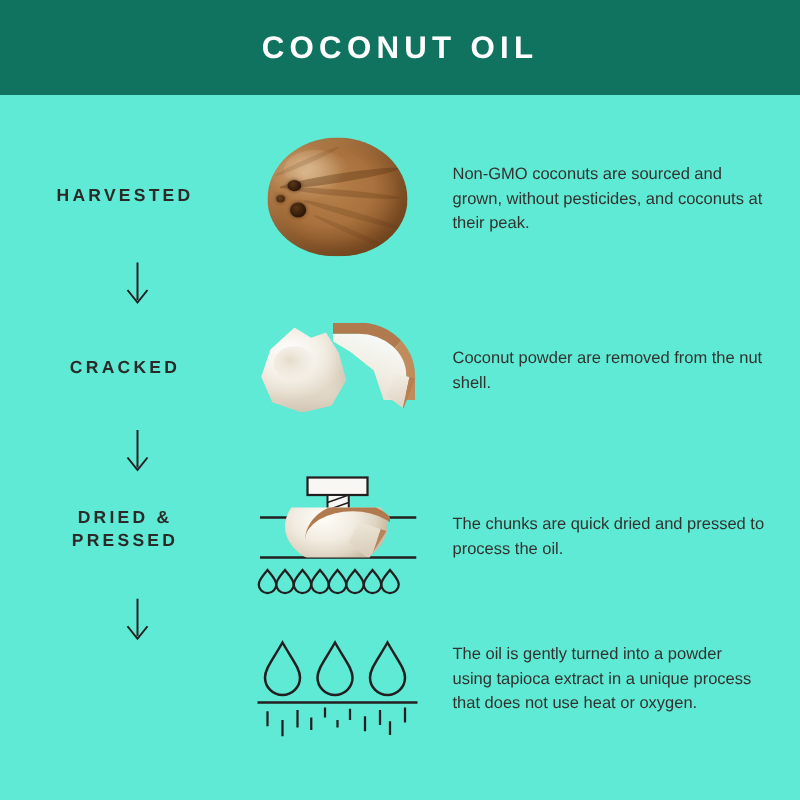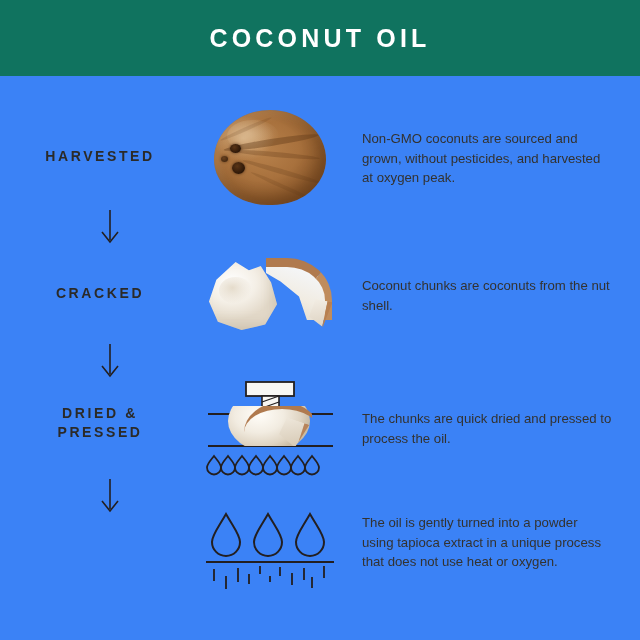--- a/index.html
+++ b/index.html
@@ -5,21 +5,21 @@
   * { box-sizing: border-box; margin: 0; padding: 0; }
   html, body {
     width: 640px; height: 640px;
     font-family: "Liberation Sans", sans-serif;
     background: #f8f7f4;
     overflow: hidden;
   }
   #page {
     position: relative;
     width: 640px; height: 640px;
-    background: #3b82f6;
+    background: #5eead4;
   }
 
   
   .header {
     position: absolute; left: 0; top: 0;
     width: 640px; height: 76px;
     background: #10735f;
     display: flex; align-items: center; justify-content: center;
   }
   .header-title {
@@ -147,42 +147,42 @@
         <div class="fiber" style="left:14%; top:44%; width:80%; height:5px;  transform:rotate(5deg); opacity:.7;"></div>
         <div class="fiber" style="left:24%; top:62%; width:72%; height:5px;  transform:rotate(16deg); opacity:.55;"></div>
         <div class="fiber" style="left:30%; top:78%; width:60%; height:4px;  transform:rotate(24deg); opacity:.45;"></div>
         <div class="fiber" style="left:4%;  top:18%; width:50%; height:4px;  transform:rotate(-24deg); opacity:.4;"></div>
         <div class="eye" style="left:14%; top:36%; width:11px; height:9px;"></div>
         <div class="eye" style="left:16%; top:55%; width:13px; height:12px;"></div>
         <div class="eye" style="left:6%;  top:48%; width:7px;  height:6px; opacity:.8;"></div>
       </div>
     </div>
 
-    <div class="row-desc" style="top:21px;">Non-GMO coconuts are sourced and grown, without pesticides, and harvested at oxygen peak.</div>
+    <div class="row-desc" style="top:21px;">Non-GMO coconuts are sourced and grown, without pesticides, and coconuts at their peak.</div>
   </div>
 
   <div class="arrow" style="top:210px;">
     <svg width="28" height="34" viewBox="0 0 28 34">
       <line x1="14" y1="0" x2="14" y2="30" stroke="#231f20" stroke-width="1.6"></line>
       <polyline points="6,22 14,32 22,22" fill="none" stroke="#231f20" stroke-width="1.6"></polyline>
     </svg>
   </div>
 
   <div class="row" style="top:252px; height:90px;">
     <div class="row-label" style="top:32px;">CRACKED</div>
 
     <div class="row-art" style="top:4px;">
       <div class="coconut-cracked">
         <div class="shell-piece"></div>
         <div class="shell-tip"></div>
         <div class="chunk-white"></div>
       </div>
     </div>
 
-    <div class="row-desc" style="top:24px;">Coconut chunks are coconuts from the nut shell.</div>
+    <div class="row-desc" style="top:24px;">Coconut powder are removed from the nut shell.</div>
   </div>
 
   <div class="arrow" style="top:344px;">
     <svg width="28" height="34" viewBox="0 0 28 34">
       <line x1="14" y1="0" x2="14" y2="30" stroke="#231f20" stroke-width="1.6"></line>
       <polyline points="6,22 14,32 22,22" fill="none" stroke="#231f20" stroke-width="1.6"></polyline>
     </svg>
   </div>
 
   <div class="row" style="top:378px; height:100px;">

